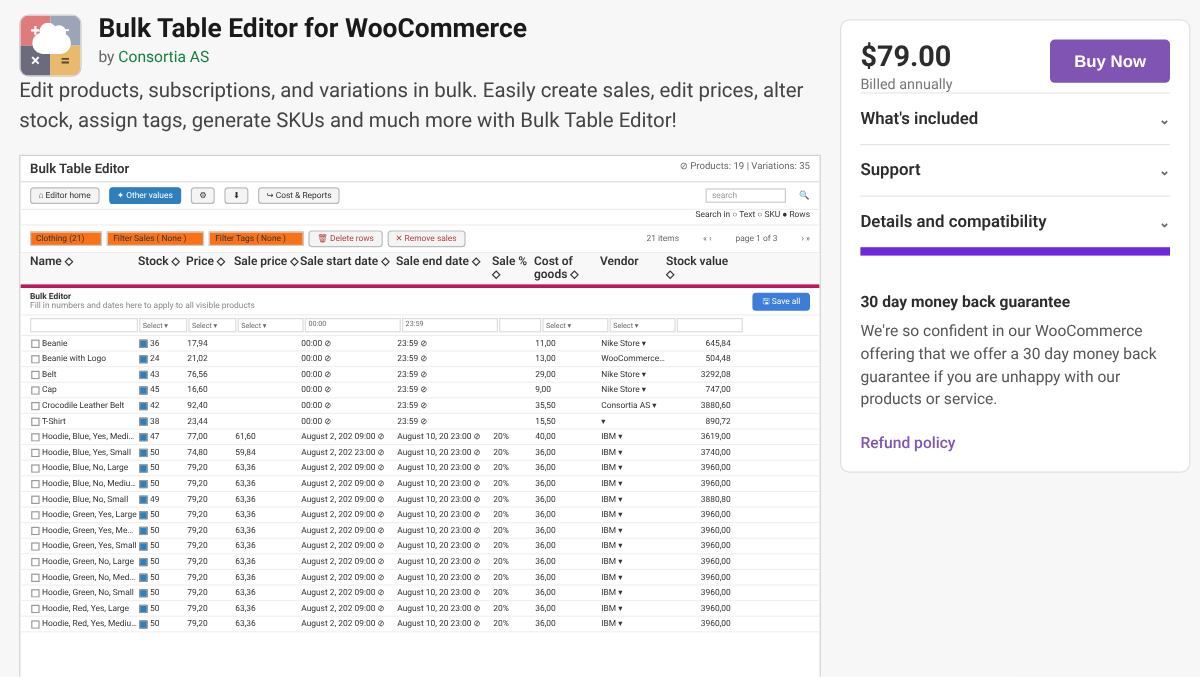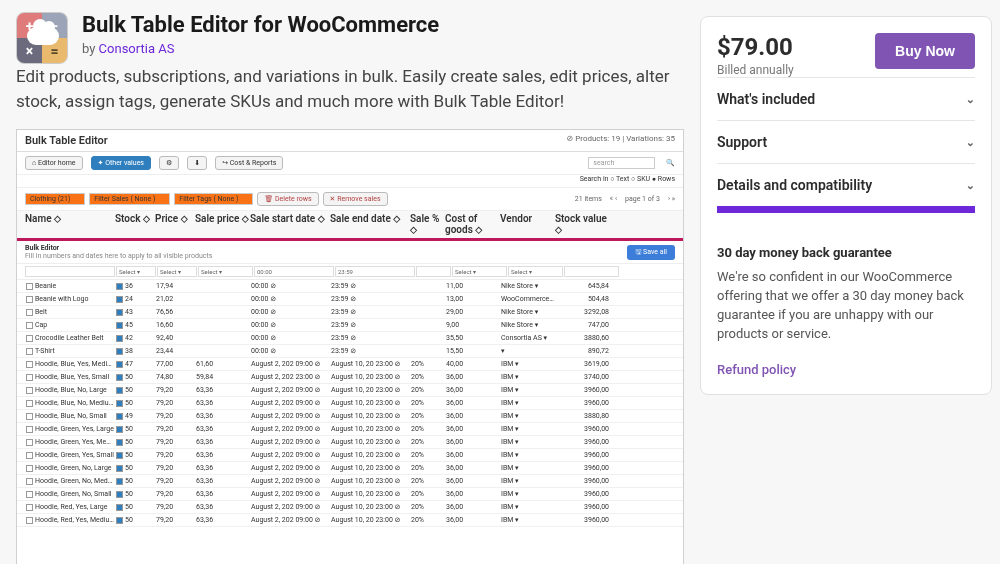--- a/index.html
+++ b/index.html
@@ -11,34 +11,34 @@
 .app-icon .q{display:flex;align-items:center;justify-content:center;font-size:14px;font-weight:bold}
 .app-icon .q1{background:#e07b7b;color:#fff}
 .app-icon .q2{background:#9ca5b8;color:#fff}
 .app-icon .q3{background:#6b6b7d;color:#fff}
 .app-icon .q4{background:#e9b96e;color:#5a4a2c}
 .app-icon .cloud{position:absolute;top:14px;left:10px;width:32px;height:18px;background:#fff;border-radius:10px}
 .app-icon .cloud:before{content:"";position:absolute;top:-8px;left:6px;width:14px;height:14px;background:#fff;border-radius:50%}
 .app-icon .cloud:after{content:"";position:absolute;top:-6px;right:4px;width:12px;height:12px;background:#fff;border-radius:50%}
 .title{font-size:22px;font-weight:700;color:#1a1a1a}
 .byline{font-size:13px;color:#666;margin-top:4px}
-.byline a{color:#6d28d9;text-decoration:none}
+.byline a{color:#15803d;text-decoration:none}
 .desc{font-size:17px;line-height:1.45;margin-top:0;color:#444}
 .screenshot{border:1px solid #d0d0d0;background:#fff;margin-top:16px;font-size:8px;color:#333;height:440px;overflow:hidden}
 .ss-top{display:flex;justify-content:space-between;padding:4px 8px;border-bottom:1px solid #ddd}
 .ss-title{font-size:11px;font-weight:600}
 .ss-meta{font-size:8px;color:#666}
 .ss-tb{display:flex;gap:8px;padding:4px 8px;border-bottom:1px solid #eee;align-items:center}
 .ss-btn{border:1px solid #bbb;border-radius:3px;padding:2px 6px;font-size:7px;background:#f4f4f4}
 .ss-btn.blue{background:#2f7fbf;color:#fff;border-color:#2f7fbf}
 .ss-search{margin-left:auto;border:1px solid #ccc;padding:1px 40px 1px 4px;font-size:7px;color:#999}
 .ss-tb2{display:flex;gap:4px;padding:4px 8px;border-bottom:1px solid #eee;align-items:center}
 .ss-sel{border:1px solid #ccc;padding:1px 14px 1px 4px;font-size:7px;background:#f97316}
 .ss-link{color:#b34040;font-size:7px}
-.ss-pag{margin-left:auto;font-size:7px;color:#666;display:flex;gap:8px;align-items:center}
+.ss-pag{margin-left:auto;font-size:7px;color:#666;display:flex;gap:20px;align-items:center}
 .ss-th{display:grid;grid-template-columns:90px 40px 40px 55px 80px 80px 35px 55px 55px 55px;padding:2px 8px;background:#f8f8f8;border-bottom:3px solid #be185d;font-size:10px;font-weight:600}
 .ss-be{padding:3px 8px;font-size:7px;border-bottom:1px solid #eee;display:flex;justify-content:space-between;align-items:center}
 .ss-save{background:#3b7dd8;color:#fff;padding:2px 8px;border-radius:3px;font-size:7px}
 .ss-filters{display:grid;grid-template-columns:90px 40px 40px 55px 80px 80px 35px 55px 55px 55px;padding:2px 8px;border-bottom:1px solid #eee;gap:1px}
 .ss-filters .fc{border:1px solid #ddd;font-size:6px;padding:1px 2px;color:#666;white-space:nowrap;overflow:hidden}
 .ss-row{display:grid;grid-template-columns:90px 40px 40px 55px 80px 80px 35px 55px 55px 55px;padding:2px 8px;border-bottom:1px solid #f0f0f0;font-size:7px}
 .ss-row .c{white-space:nowrap;overflow:hidden;text-overflow:ellipsis;padding:0 1px}
 .ss-row .c:last-child{text-align:right}
 .cb{display:inline-block;width:7px;height:7px;border:1px solid #999;margin-right:2px;vertical-align:middle}
 .cbc{background:#2f7fbf}

